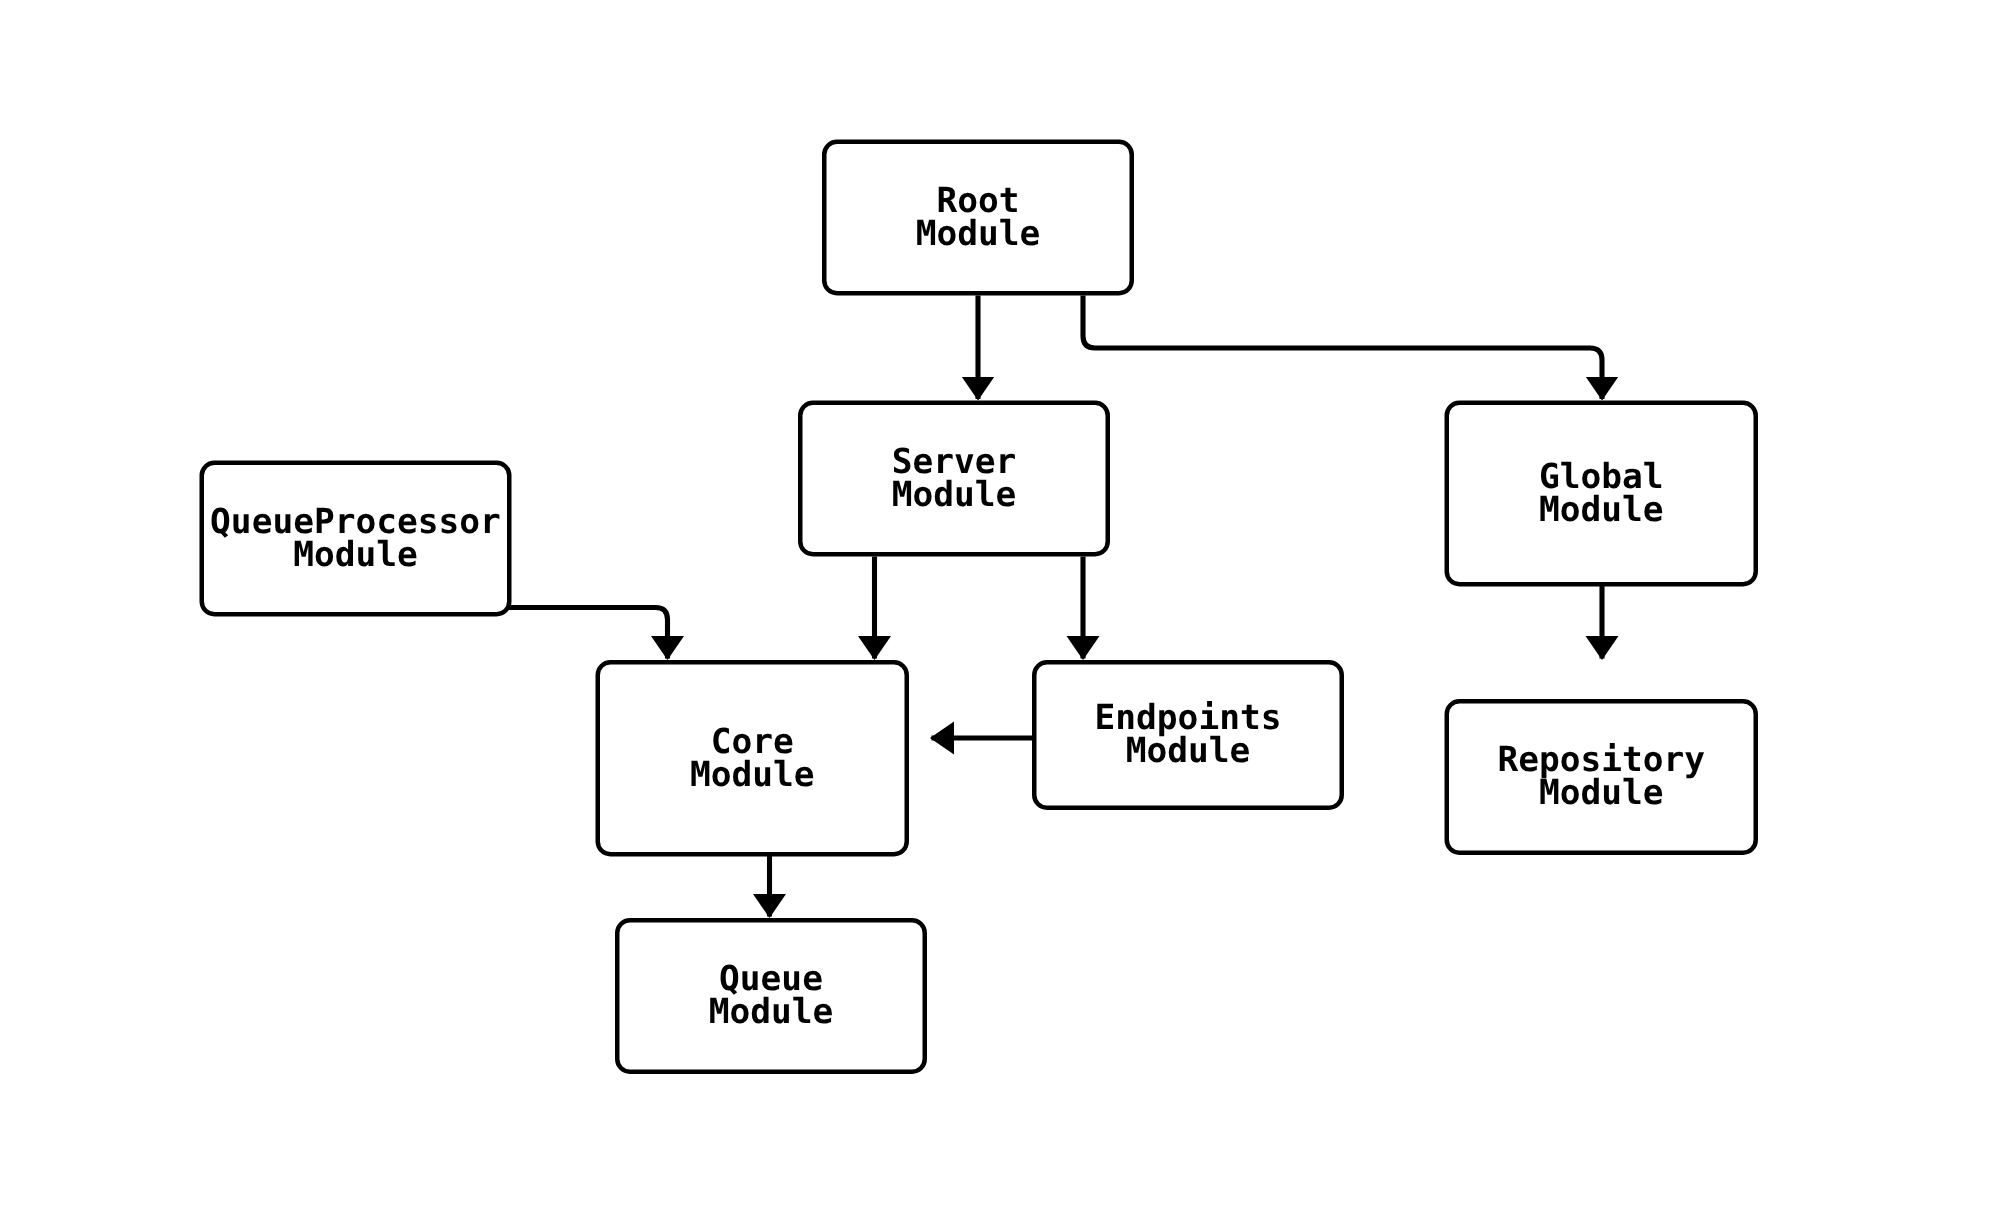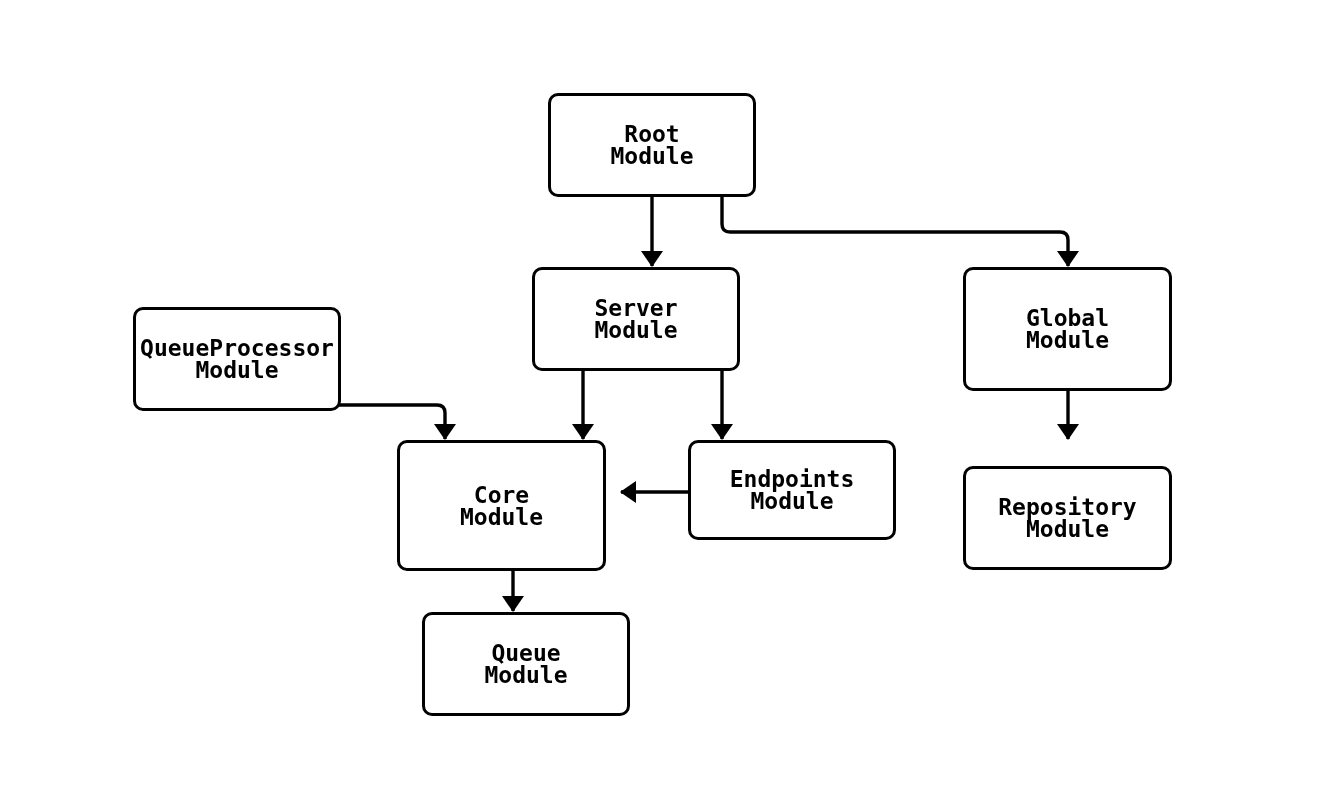--- a/index.html
+++ b/index.html
@@ -95,18 +95,18 @@
 Module</span>
       </div>
       <div class="node" style="left: 688px; top: 440px; width: 208px; height: 100px;">
         <span class="node-label">Endpoints
 Module</span>
       </div>
       <div class="node" style="left: 963px; top: 440px; width: 209px; height: 104px; margin-top: 26px;">
         <span class="node-label">Repository
 Module</span>
       </div>
-      <div class="node" style="left: 410px; top: 612px; width: 208px; height: 104px; margin-left: 12px;">
+      <div class="node" style="left: 410px; top: 612px; width: 208px; height: 104px;">
         <span class="node-label">Queue
 Module</span>
       </div>
     </div>
 </div>
 
 </body></html>

